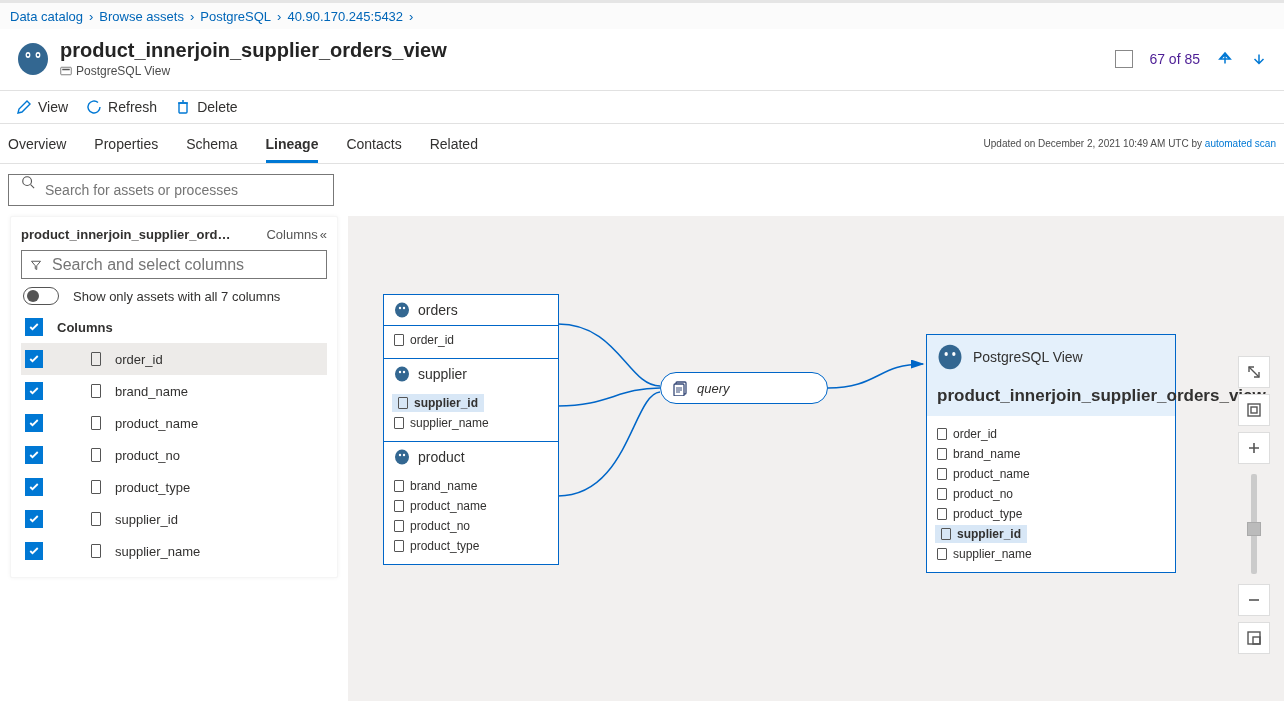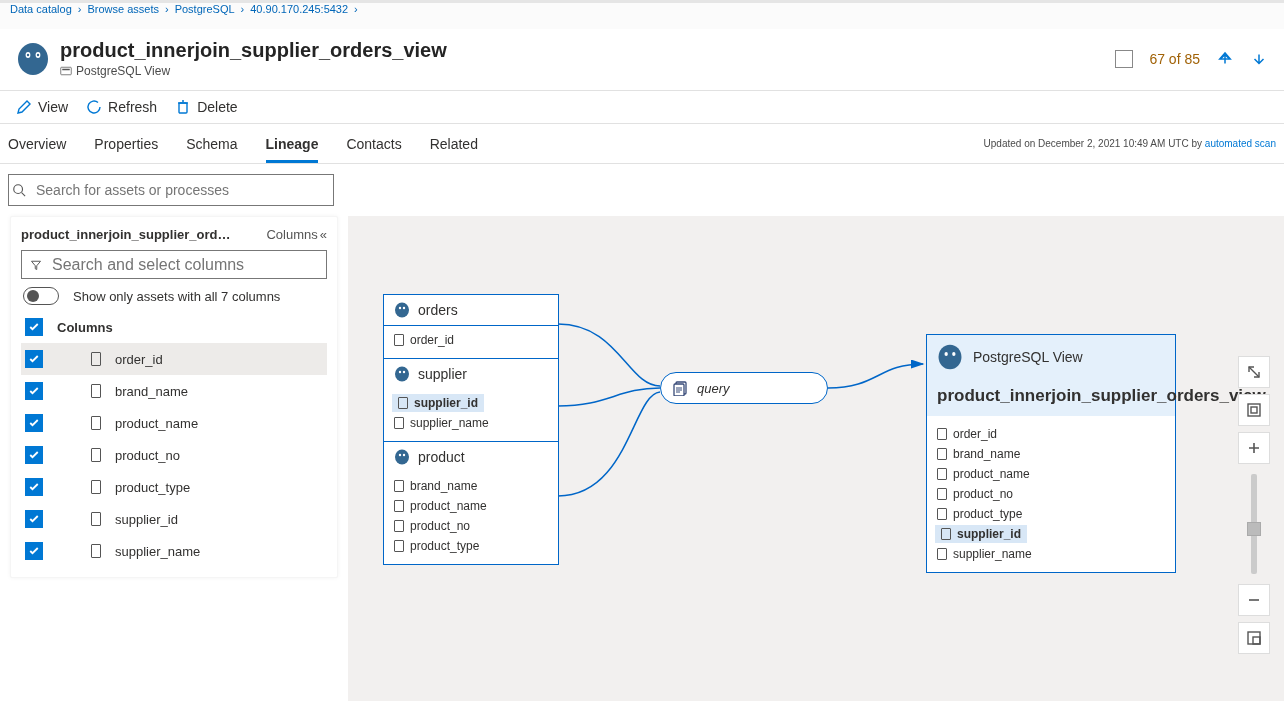--- a/index.html
+++ b/index.html
@@ -1,47 +1,47 @@
 <!DOCTYPE html>
 <html><head>
 <meta charset="utf-8">
 <style>
   * { box-sizing: border-box; font-family: "Segoe UI", Arial, sans-serif; }
   body { margin:0; padding:0; background:#fff; color:#323130; font-size:13px; }
   .root { width:1284px; height:701px; position:relative; overflow:hidden; border-top:3px solid #e5e5e5; }
 
   
-  .breadcrumbs { height:26px; display:flex; padding:0 10px; font-size:11px; background:#fbfbfb; }
+  .breadcrumbs { height:26px; display:flex; align-items:center; padding:0 10px; font-size:13px; background:#fbfbfb; }
   .crumb { color:#0066b8; cursor:pointer; }
   .crumb-sep { margin:0 6px; color:#0066b8; }
 
   
   .header { display:flex; align-items:center; padding:10px 16px 12px 16px; border-bottom:1px solid #e1e1e1; }
   .pg-logo { width:34px; height:36px; margin-right:10px; }
   .hd-title { font-size:20px; font-weight:600; color:#242424; }
   .hd-sub { font-size:12px; color:#4b4b4b; display:flex; align-items:center; gap:4px; margin-top:2px;}
   .hd-right { margin-left:auto; display:flex; align-items:center; gap:16px; }
   .box-chk { width:18px; height:18px; border:1.5px solid #888; cursor:pointer;}
-  .nav-count { font-size:14px; color:#a16207;}
+  .nav-count { font-size:14px; color:#4c1d95;}
   .arrow-btn { width:18px; height:18px; color:#0078d4; cursor:pointer; }
 
   
   .toolbar { display:flex; align-items:center; gap:18px; padding:8px 16px; border-bottom:1px solid #e1e1e1;}
   .tbtn { display:flex; align-items:center; gap:6px; color:#323130; font-size:14px; cursor:pointer;}
   .tbtn svg { color:#0078d4;}
 
   
   .tabbar { display:flex; align-items:center; padding:0 8px; height:40px; border-bottom:1px solid #e1e1e1; font-size:14px;}
   .tab { margin-right:28px; cursor:pointer; padding:10px 0; position:relative; color:#323130;}
   .tab.active { font-weight:600; }
   .tab.active::after { content:""; position:absolute; left:0; right:0; bottom:-1px; height:2.5px; background:#0078d4;}
   .meta-right { margin-left:auto; font-size:10px; color:#4b4b4b;}
 
   
-  .searchbar { margin:10px 8px; width:326px; border:1px solid #777; height:32px; display:flex; align-items:center; padding:0 3px; gap:8px;}
+  .searchbar { margin:10px 8px; width:326px; border:1px solid #777; height:32px; display:flex; padding:0 12px; gap:8px;}
   .searchbar input { border:none; outline:none; flex:1; font-size:14px; }
 
   
   .body { display:flex; height:calc(100% - 190px); }
   .sidepanel { width:348px; padding:0 10px 10px 10px; }
   .sp-card { border:1px solid #f5f5f5; border-radius:2px; box-shadow:0 0 4px rgba(0,0,0,.05); background:#fff; padding:10px;}
   .sp-head { display:flex; align-items:center; gap:8px; font-size:13px; margin-bottom:8px;}
   .sp-title { font-weight:600; white-space:nowrap; overflow:hidden; text-overflow:ellipsis; max-width:215px;}
   .sp-coll { margin-left:auto; color:#555; font-size:13px; display:flex; align-items:center; gap:2px; cursor:pointer;}
   .col-search { border:1px solid #777; height:29px; display:flex; align-items:center; padding:0 8px; gap:8px; margin-bottom:8px;}

